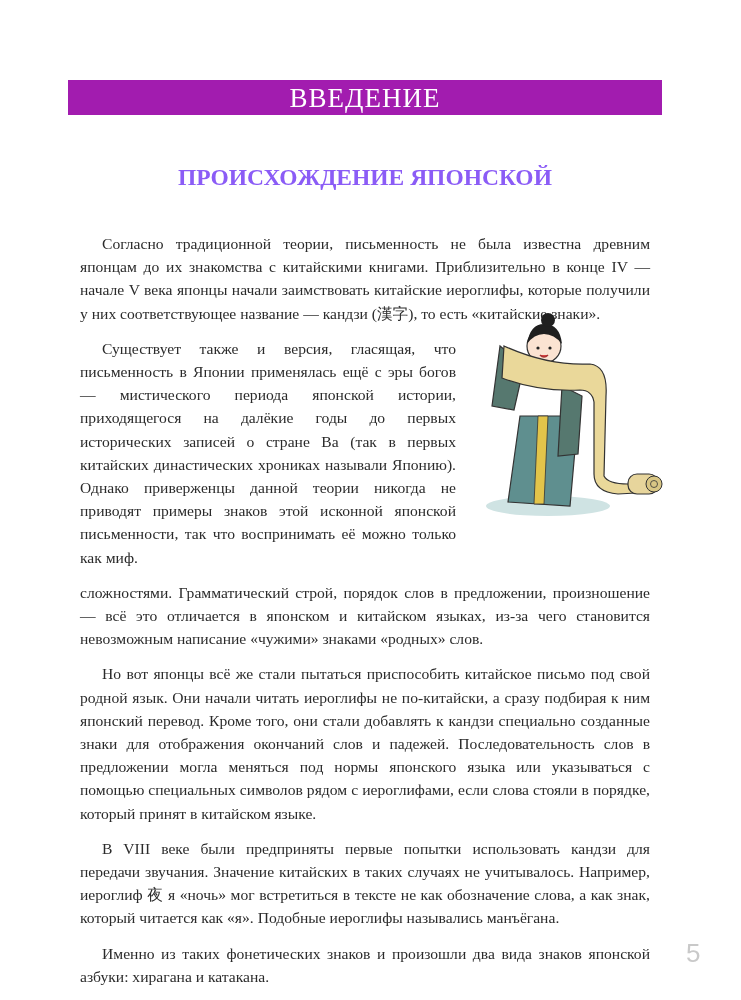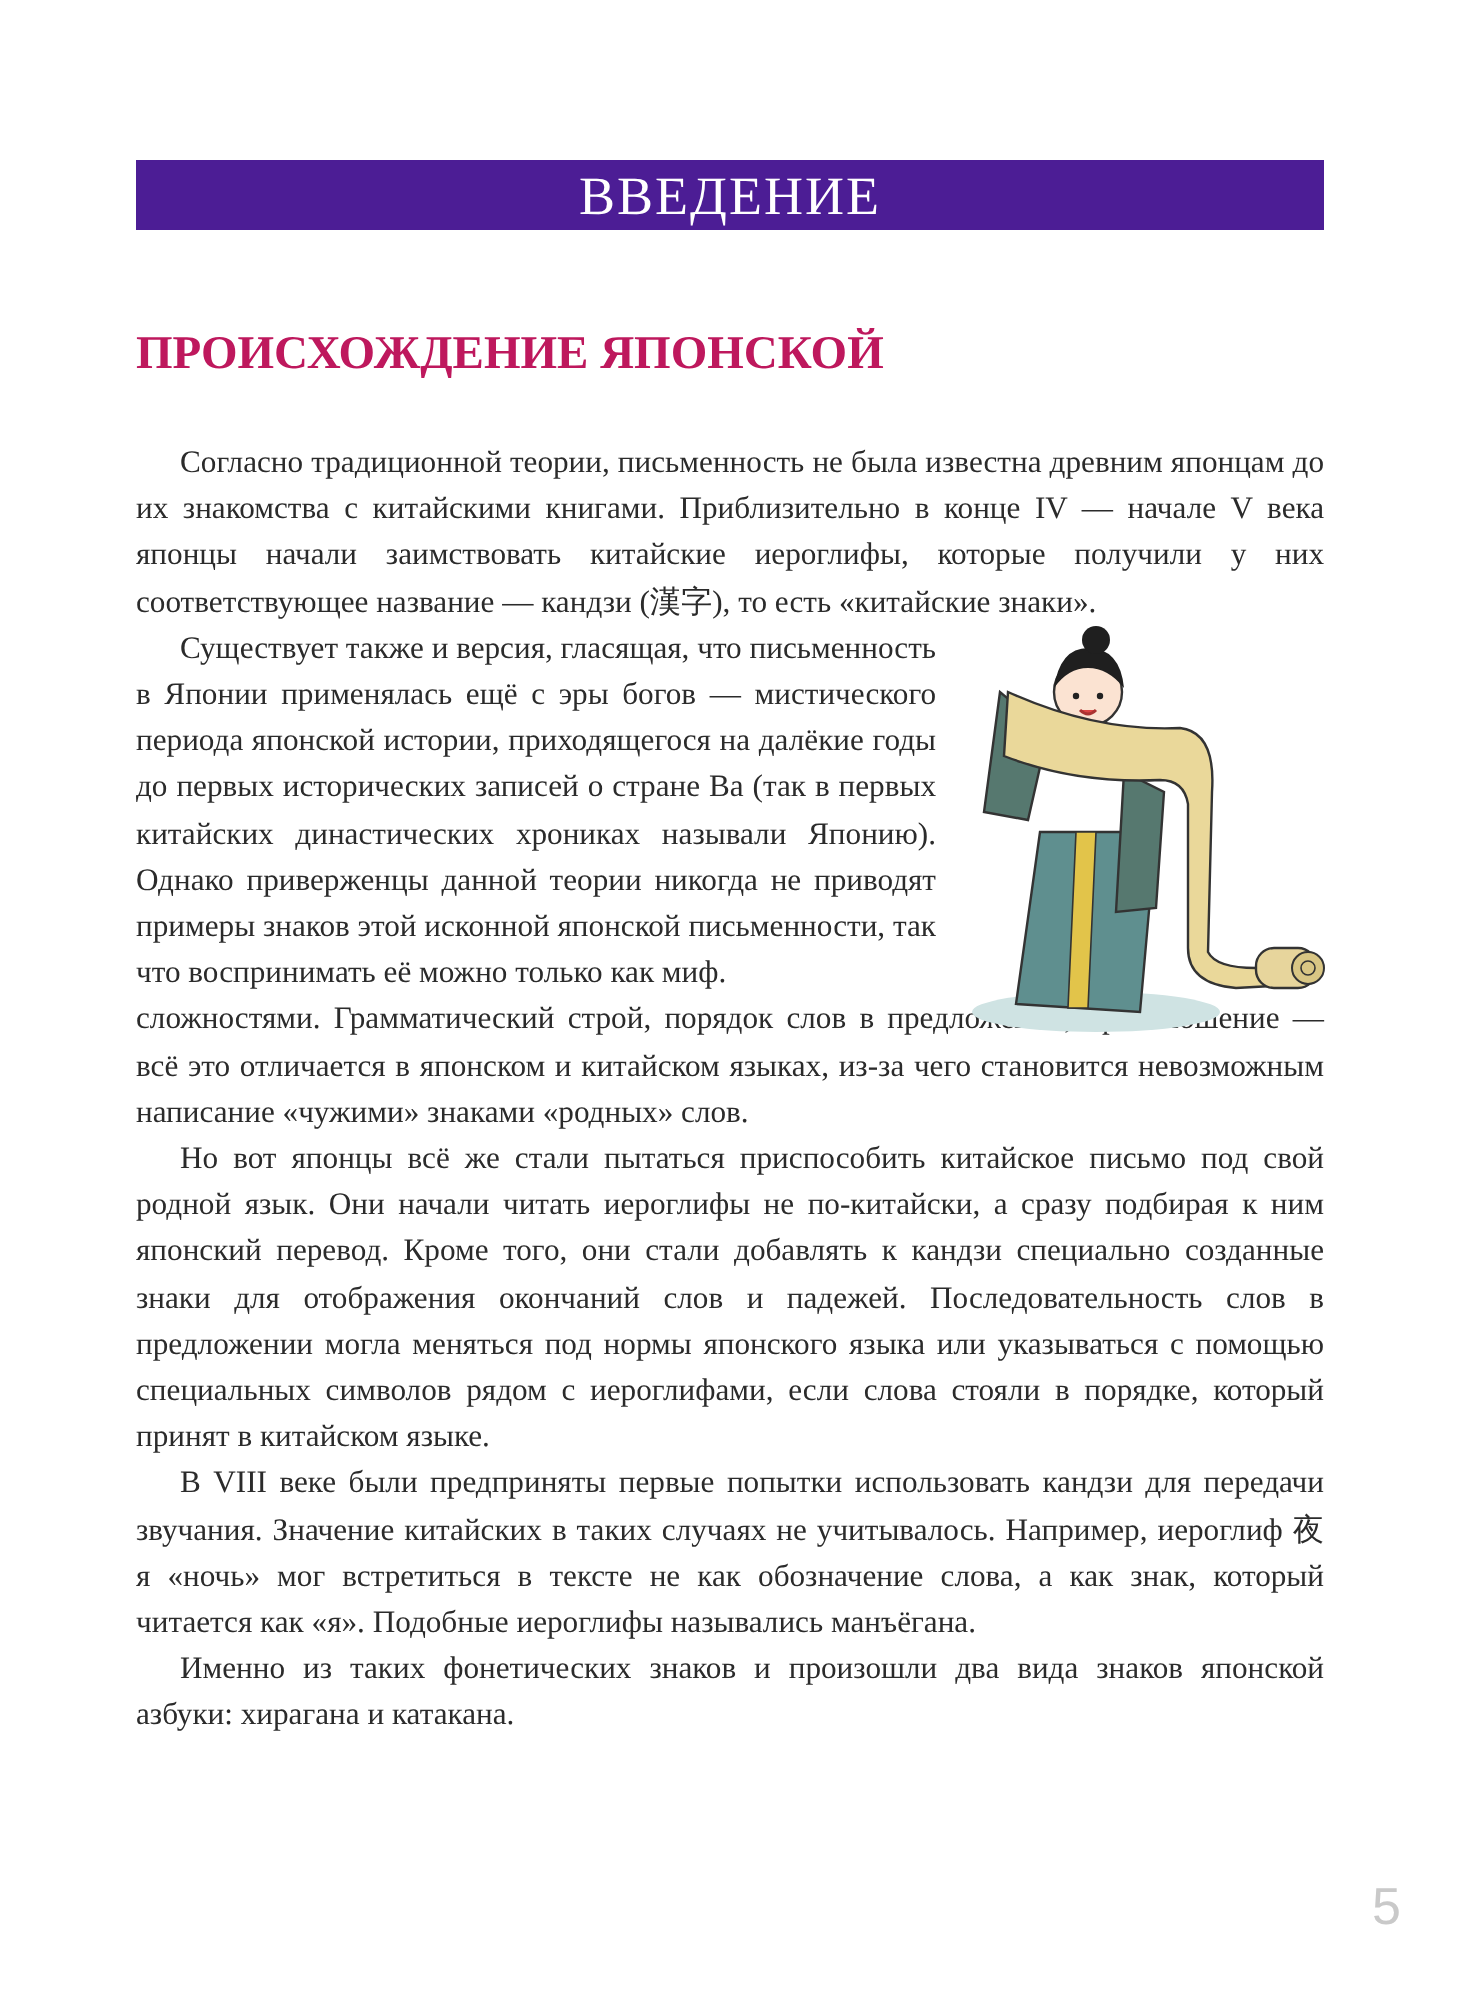--- a/index.html
+++ b/index.html
@@ -1,25 +1,25 @@
 <!DOCTYPE html>
 <html><head>
   <meta charset="utf-8">
   <style>
     html, body { margin: 0; padding: 0; background: #ffffff; }
     body { width: 741px; height: 1000px; position: relative; overflow: hidden;
            font-family: "Liberation Serif", "DejaVu Serif", serif; color: #2b2b2b; }
     .banner { position: absolute; left: 68px; top: 80px; width: 594px; height: 35px;
-              background: #4c1d95; color: #fff; text-align: center;
+              background: #a21caf; color: #fff; text-align: center;
               font-size: 27px; line-height: 36px; letter-spacing: 1px; }
-    .subtitle { position: absolute; left: 68px; top: 164px; width: 594px; 
-                color: #be185d; font-weight: bold; font-size: 23.5px; line-height: 27px; }
+    .subtitle { position: absolute; left: 68px; top: 164px; width: 594px; text-align: center;
+                color: #8b5cf6; font-weight: bold; font-size: 23.5px; line-height: 27px; }
     .body-text { position: absolute; left: 68px; top: 220px; width: 594px;
                  font-size: 15.6px; line-height: 23.2px; text-align: justify; }
-    .body-text p { margin: 0; text-indent: 22px; }
+    .body-text p { margin: 12px; text-indent: 22px; }
     .narrow { width: 400px; }
     .figure { position: absolute; left: 478px; top: 306px; width: 196px; height: 222px; }
     .page-num { position: absolute; left: 686px; top: 938px; font-family: "Liberation Sans", sans-serif;
                 font-size: 26px; color: #c9c9c9; }
   </style>
 </head>
 <body>
 
 <div class="banner">
   <span>ВВЕДЕНИЕ</span>

